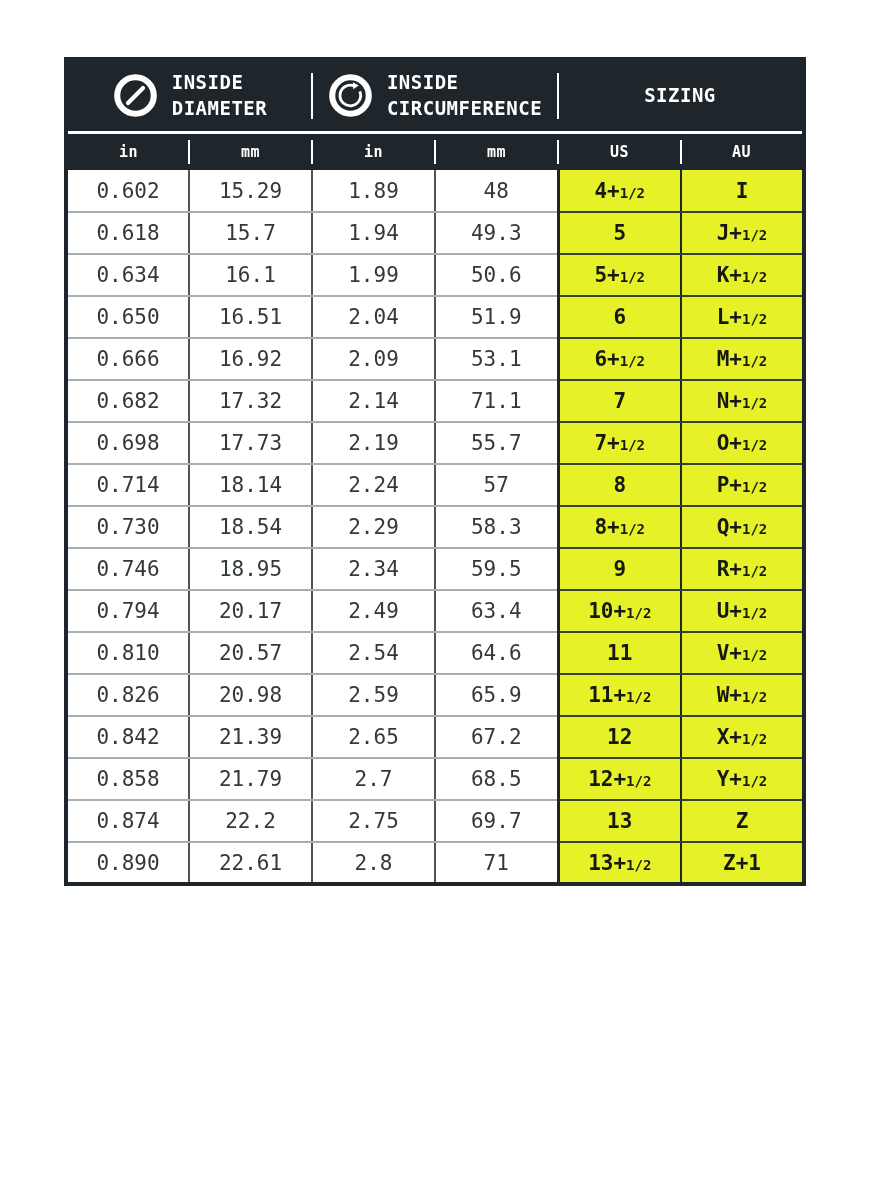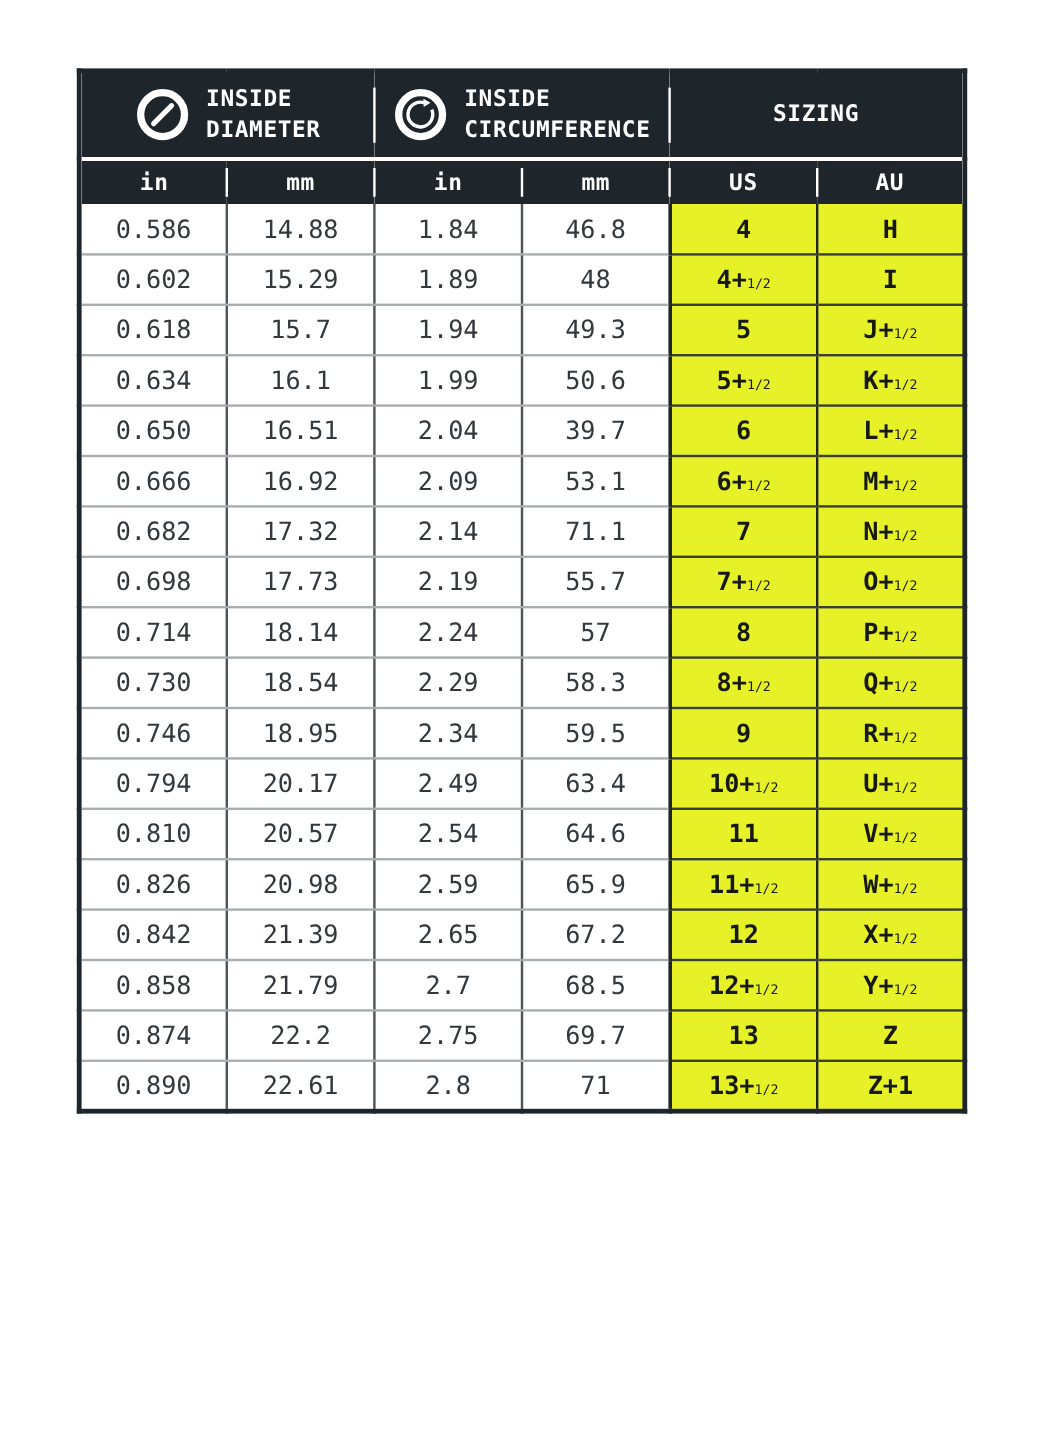--- a/index.html
+++ b/index.html
@@ -39,21 +39,21 @@
   .group { display: flex; align-items: center; justify-content: center; gap: 14px; }
   .hicon { width: 45px; height: 45px; flex: 0 0 auto; display: block; }
   .hicon svg { width: 100%; height: 100%; display: block; }
   .hlabel {
     font-size: 19px; font-weight: 700; letter-spacing: 0.5px;
     white-space: pre-line; text-align: left; line-height: 1.35;
   }
   .hlabel.single { text-align: left; }
 
   tr.head-sub th {
-    height: 38px; font-size: 19px; letter-spacing: 0.5px;
+    height: 38px; font-size: 15px; letter-spacing: 0.5px;
     position: relative;
     text-align: center;
   }
   tr.head-sub th + th::before {
     content: ""; position: absolute;
     left: -1px; top: 6px; bottom: 6px; width: 2px;
     background: #ffffff;
   }
 
   
@@ -68,21 +68,21 @@
     border-right: 2px solid #4d5357;
     border-bottom: 2px solid #a9aeb0;
   }
   td.size {
     background: var(--accent, #e7f127);
     color: var(--sizing-text, #15190f);
     font-weight: 700;
     border-bottom: 2px solid #3a4132;
   }
   td.c4 { border-left: 3px solid var(--header-bg, #1f262b); border-right: 2px solid var(--header-bg, #1f262b); }
-  .sz-frac { font-size: 11px; font-weight: 400; }
+  .sz-frac { font-size: 14px; font-weight: 700; }
 </style>
 </head>
 <body>
 
 <div class="sheet">
   <div class="tablewrap">
     <table class="ring-table">
       <thead>
         <tr class="head-top">
           <th colspan="2">
@@ -120,28 +120,20 @@
           <th>in</th>
           <th>mm</th>
           <th>in</th>
           <th>mm</th>
           <th>US</th>
           <th>AU</th>
         </tr>
       </thead>
       <tbody id="tbody">
           <tr>
-            <td class="num c0">0.586</td>
-            <td class="num c1">14.88</td>
-            <td class="num c2">1.84</td>
-            <td class="num c3">46.8</td>
-            <td class="size c4">4</td>
-            <td class="size c5">H</td>
-          </tr>
-          <tr>
             <td class="num c0">0.602</td>
             <td class="num c1">15.29</td>
             <td class="num c2">1.89</td>
             <td class="num c3">48</td>
             <td class="size c4"><span class="sz-main">4+</span><span class="sz-frac">1/2</span></td>
             <td class="size c5">I</td>
           </tr>
           <tr>
             <td class="num c0">0.618</td>
             <td class="num c1">15.7</td>
@@ -155,21 +147,21 @@
             <td class="num c1">16.1</td>
             <td class="num c2">1.99</td>
             <td class="num c3">50.6</td>
             <td class="size c4"><span class="sz-main">5+</span><span class="sz-frac">1/2</span></td>
             <td class="size c5"><span class="sz-main">K+</span><span class="sz-frac">1/2</span></td>
           </tr>
           <tr>
             <td class="num c0">0.650</td>
             <td class="num c1">16.51</td>
             <td class="num c2">2.04</td>
-            <td class="num c3">39.7</td>
+            <td class="num c3">51.9</td>
             <td class="size c4">6</td>
             <td class="size c5"><span class="sz-main">L+</span><span class="sz-frac">1/2</span></td>
           </tr>
           <tr>
             <td class="num c0">0.666</td>
             <td class="num c1">16.92</td>
             <td class="num c2">2.09</td>
             <td class="num c3">53.1</td>
             <td class="size c4"><span class="sz-main">6+</span><span class="sz-frac">1/2</span></td>
             <td class="size c5"><span class="sz-main">M+</span><span class="sz-frac">1/2</span></td>

